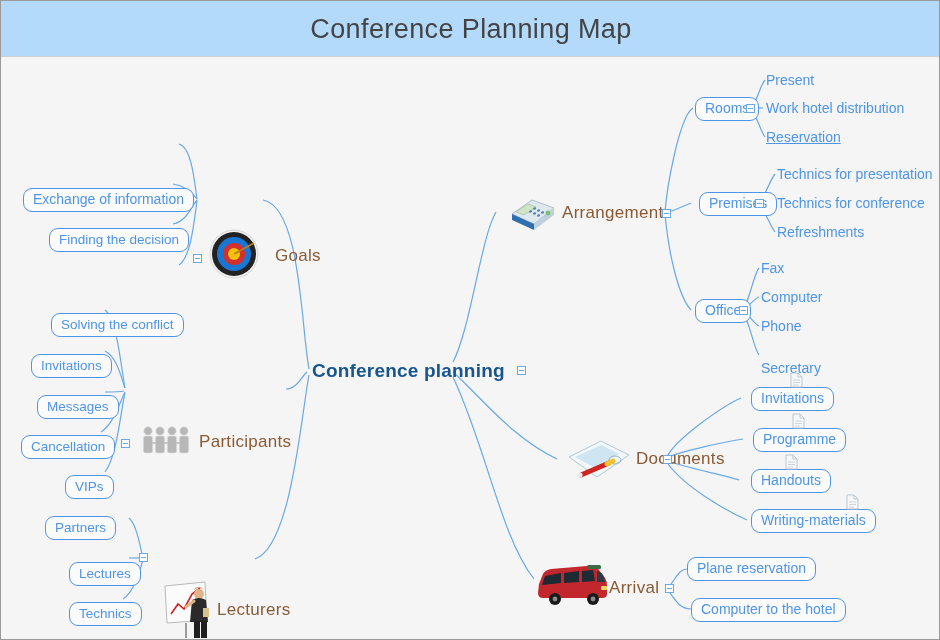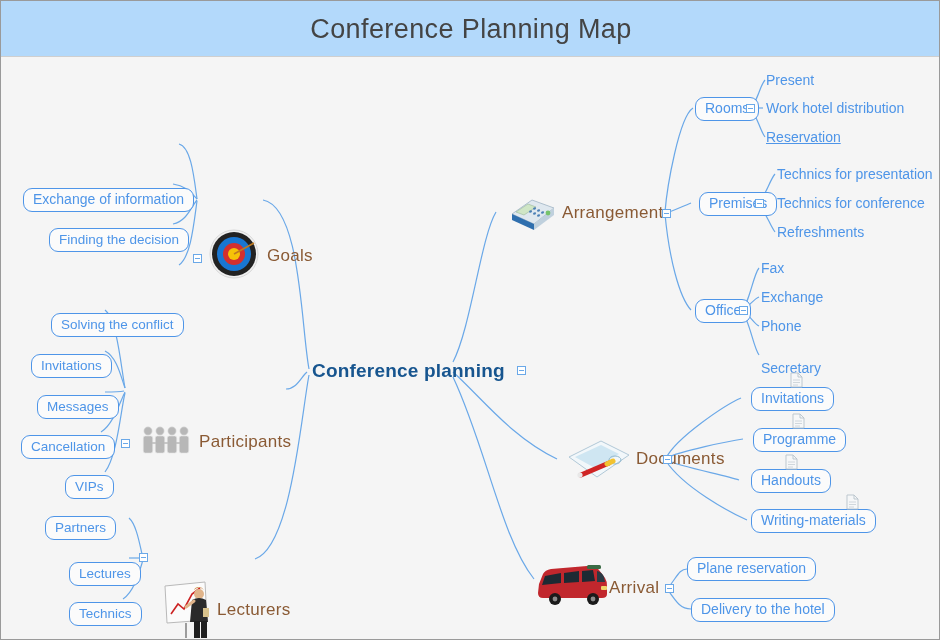--- a/index.html
+++ b/index.html
@@ -185,21 +185,21 @@
     <div class="icon" style="left:208px; top:172px;">
       <svg width="50" height="50" viewBox="0 0 50 50">
         <circle cx="25" cy="25" r="24" fill="#f0f0f0" stroke="#d8d8d8" stroke-width="1"></circle>
         <circle cx="25" cy="25" r="22" fill="#222222"></circle>
         <circle cx="25" cy="25" r="17" fill="#1976d2"></circle>
         <circle cx="25" cy="25" r="11" fill="#d32f2f"></circle>
         <circle cx="25" cy="25" r="6" fill="#f6c208"></circle>
         <path d="M25,25 L45,14" stroke="#c07a20" stroke-width="1.6" fill="none"></path>
       </svg>
     </div>
-    <div class="node branch-label" style="left:266px; top:189px;">Goals</div>
+    <div class="node branch-label" style="left:274px; top:189px;">Goals</div>
     <div class="toggle" style="left:192px; top:197px;"></div>
 
     <div class="node box lg" style="left:22px; top:131px;">Exchange of information</div>
     <div class="node box" style="left:48px; top:171px;">Finding the decision</div>
     <div class="node box" style="left:50px; top:212px;margin-top:44px;">Solving the conflict</div>
 
     <div class="icon" style="left:140px; top:368px;">
       <svg width="52" height="30" viewBox="0 0 52 30">
         <g fill="#b7b7b7" stroke="#e3e3e3" stroke-width="0.6">
           <circle cx="7" cy="6" r="4.2"></circle>
@@ -275,21 +275,21 @@
 
     <div class="node box lg" style="left:698px; top:135px;">Premises</div>
     <div class="toggle" style="left:754px; top:142px;"></div>
     <div class="node leaf" style="left:776px; top:109px;">Technics for presentation</div>
     <div class="node leaf" style="left:776px; top:138px;">Technics for conference</div>
     <div class="node leaf" style="left:776px; top:167px;">Refreshments</div>
 
     <div class="node box lg" style="left:694px; top:242px;">Office</div>
     <div class="toggle" style="left:738px; top:249px;"></div>
     <div class="node leaf" style="left:760px; top:203px;">Fax</div>
-    <div class="node leaf" style="left:760px; top:232px;">Exchange</div>
+    <div class="node leaf" style="left:760px; top:232px;">Computer</div>
     <div class="node leaf" style="left:760px; top:261px;">Phone</div>
     <div class="node leaf" style="left:760px; top:303px;">Secretary</div>
 
     <div class="icon" style="left:562px; top:378px;">
       <svg width="72" height="52" viewBox="0 0 72 52">
         <polygon points="6,22 38,6 66,20 34,42" fill="#f2f7fa" stroke="#a9c3d4" stroke-width="0.9"></polygon>
         <polygon points="12,22 38,10 56,19 32,33" fill="#cfe6f2"></polygon>
         <ellipse cx="52" cy="25" rx="6" ry="4" fill="none" stroke="#8fb8cf" stroke-width="1"></ellipse>
         <path d="M18,40 L46,28" stroke="#cf2424" stroke-width="5" stroke-linecap="round"></path>
         <path d="M44,29 L50,26" stroke="#f2c230" stroke-width="5" stroke-linecap="round"></path>
@@ -363,16 +363,16 @@
           <circle cx="22" cy="37" r="2.4" fill="#8b8b8b"></circle>
         <circle cx="60" cy="37" r="6" fill="#1a1a1a"></circle>
           <circle cx="60" cy="37" r="2.4" fill="#8b8b8b"></circle>
         <rect x="68" y="24" width="6" height="4" rx="1" fill="#f0d36a"></rect>
       </svg>
     </div>
     <div class="node branch-label" style="left:608px; top:521px;">Arrival</div>
     <div class="toggle" style="left:664px; top:527px;"></div>
 
     <div class="node box lg" style="left:686px; top:500px;">Plane reservation</div>
-    <div class="node box lg" style="left:690px; top:541px;">Delivery to the hotel</div>
+    <div class="node box lg" style="left:690px; top:541px;">Computer to the hotel</div>
 
   </div>
 </div>
 
 </body></html>

